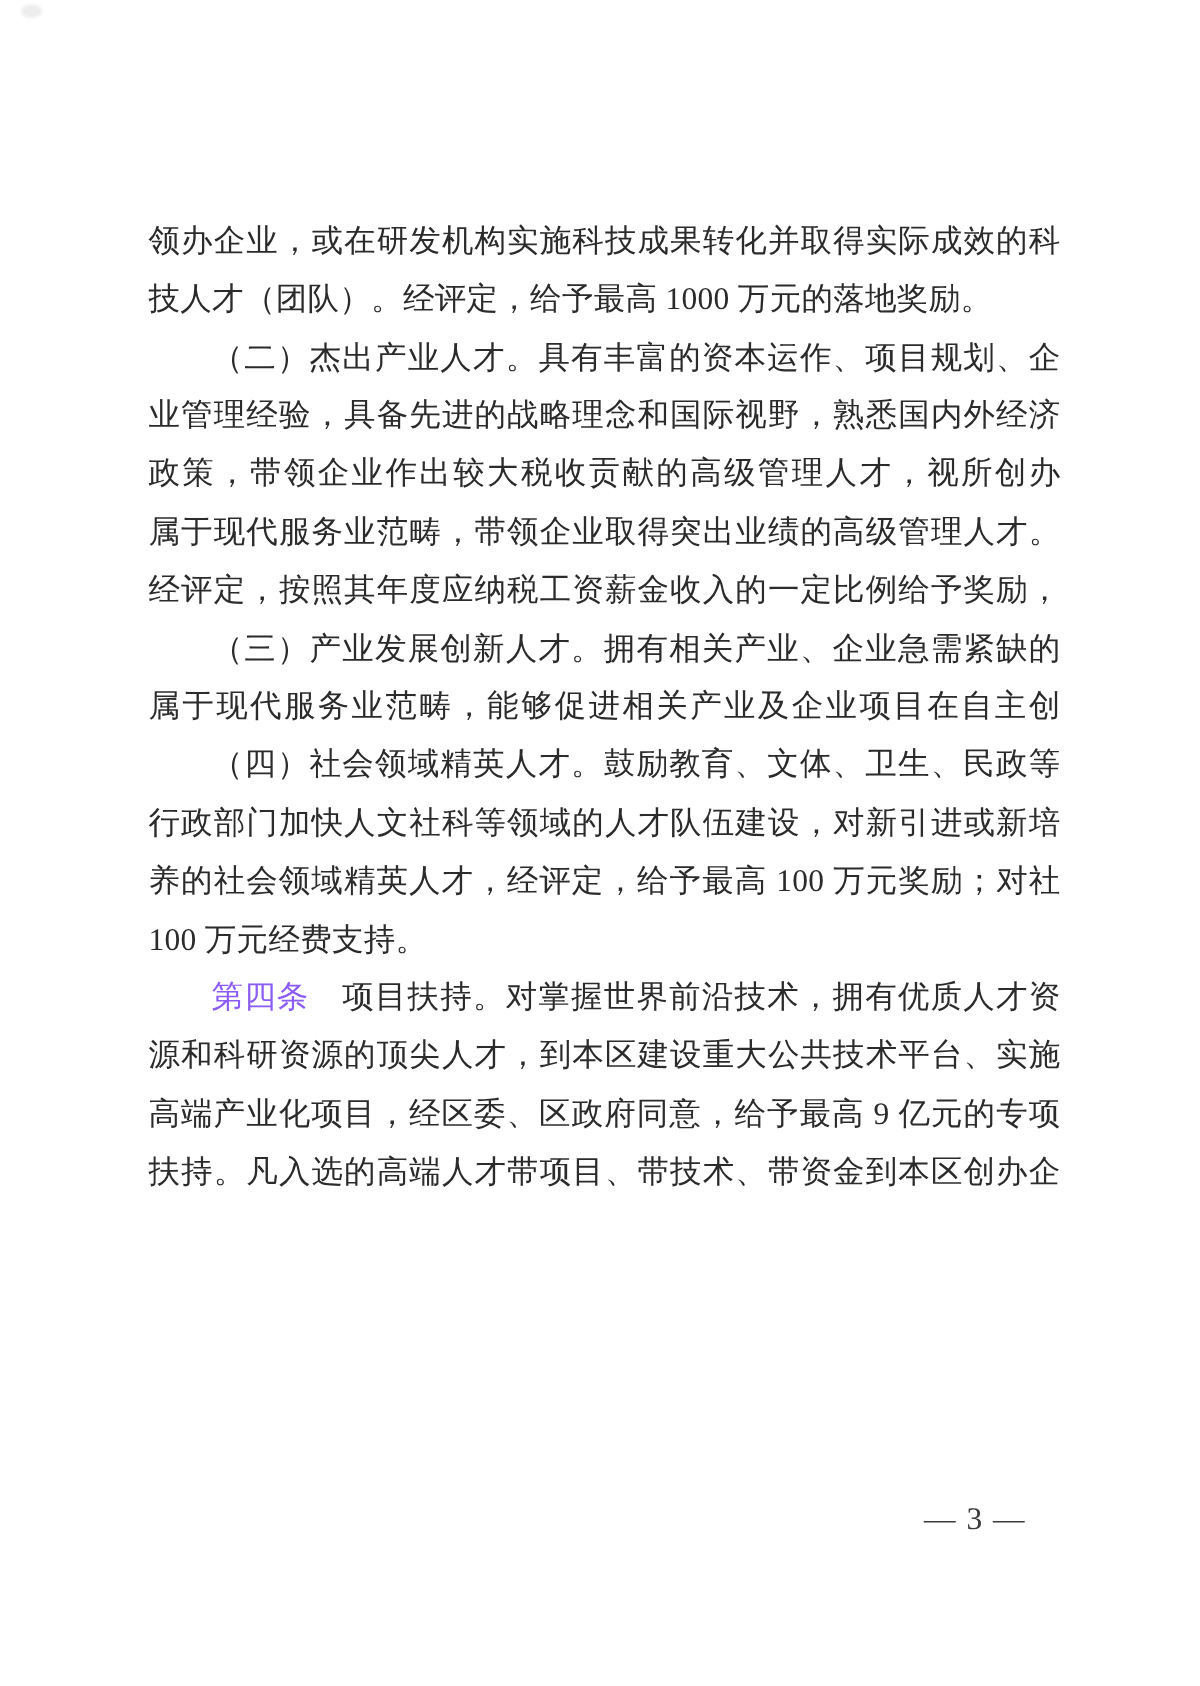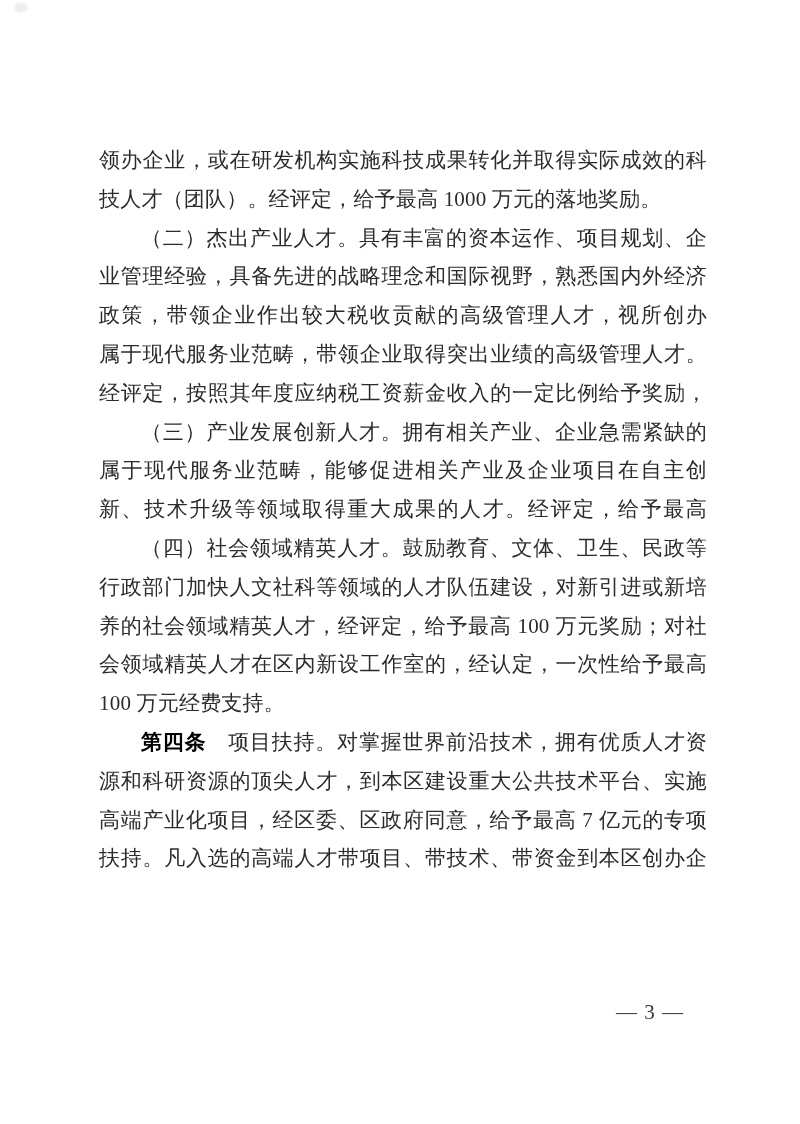--- a/index.html
+++ b/index.html
@@ -32,22 +32,22 @@
     letter-spacing: 0.2px;
   }
   .line.left {
     text-align: right;
     text-align-last: left;
   }
   .line.indent {
     text-indent: 42px;
   }
   .head {
-    font-weight: 700;
-    color: #000000;
+    font-weight: 400;
+    color: #8b5cf6;
   }
   .footer {
     position: absolute;
     left: 616px;
     top: 1000px;
     font-size: 21px;
     letter-spacing: 1px;
     color: #3a3a3a;
     white-space: nowrap;
   }
@@ -70,25 +70,23 @@
   <div class="content">
       <div class="line">领办企业，或在研发机构实施科技成果转化并取得实际成效的科</div>
       <div class="line left">技人才（团队）。经评定，给予最高 1000 万元的落地奖励。</div>
       <div class="line indent">（二）杰出产业人才。具有丰富的资本运作、项目规划、企</div>
       <div class="line">业管理经验，具备先进的战略理念和国际视野，熟悉国内外经济</div>
       <div class="line">政策，带领企业作出较大税收贡献的高级管理人才，视所创办</div>
       <div class="line">属于现代服务业范畴，带领企业取得突出业绩的高级管理人才。</div>
       <div class="line">经评定，按照其年度应纳税工资薪金收入的一定比例给予奖励，</div>
       <div class="line indent">（三）产业发展创新人才。拥有相关产业、企业急需紧缺的</div>
       <div class="line">属于现代服务业范畴，能够促进相关产业及企业项目在自主创</div>
-      <div class="line">新、技术升级等领域取得重大成果的人才。经评定，给予最高</div>
       <div class="line indent">（四）社会领域精英人才。鼓励教育、文体、卫生、民政等</div>
       <div class="line">行政部门加快人文社科等领域的人才队伍建设，对新引进或新培</div>
       <div class="line">养的社会领域精英人才，经评定，给予最高 100 万元奖励；对社</div>
-      <div class="line">会领域精英人才在区内新设工作室的，经认定，一次性给予最高</div>
       <div class="line left">100 万元经费支持。</div>
       <div class="line indent"><span class="head">第四条</span>　项目扶持。对掌握世界前沿技术，拥有优质人才资</div>
       <div class="line">源和科研资源的顶尖人才，到本区建设重大公共技术平台、实施</div>
-      <div class="line">高端产业化项目，经区委、区政府同意，给予最高 7 亿元的专项</div>
+      <div class="line">高端产业化项目，经区委、区政府同意，给予最高 9 亿元的专项</div>
       <div class="line">扶持。凡入选的高端人才带项目、带技术、带资金到本区创办企</div>
     </div>
   <div class="footer">— 3 —</div>
 </div>
 
 </body></html>

